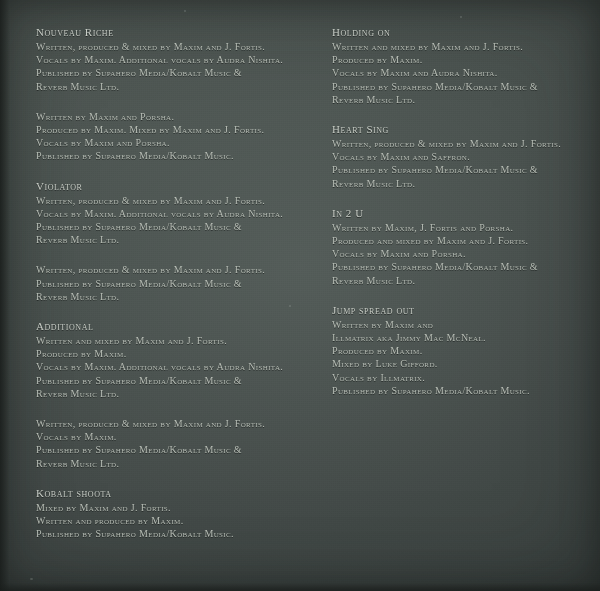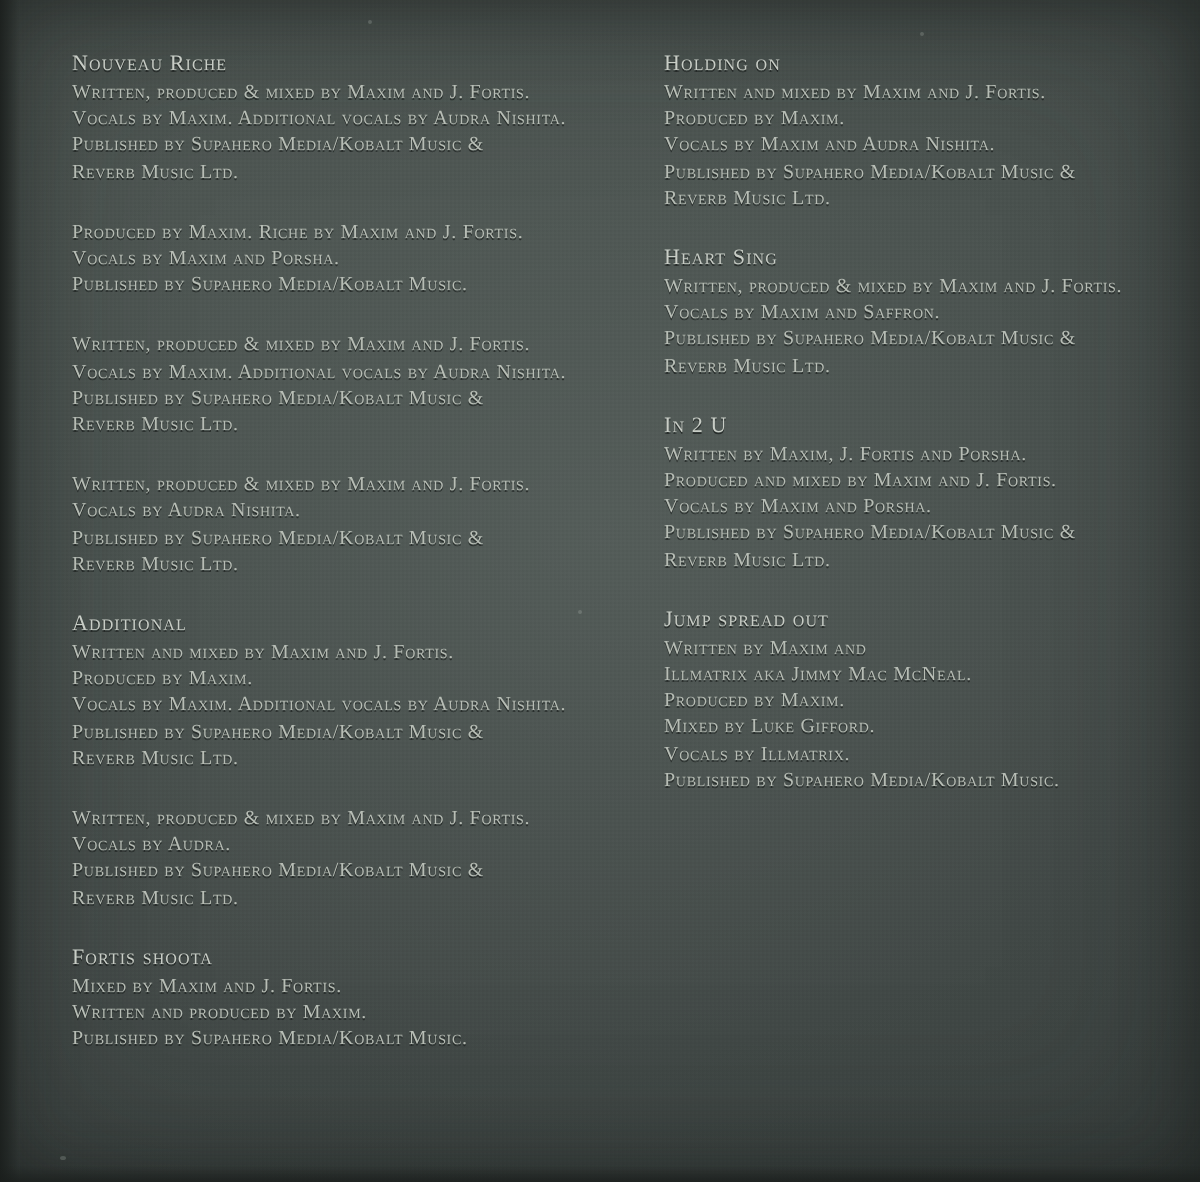--- a/index.html
+++ b/index.html
@@ -119,57 +119,58 @@
 
       <div class="credit-block">
         <div class="track-title">Nouveau Riche</div>
         <div class="credit-line">Written, produced &amp; mixed by Maxim and J. Fortis.</div>
         <div class="credit-line">Vocals by Maxim. Additional vocals by Audra Nishita.</div>
         <div class="credit-line">Published by Supahero Media/Kobalt Music &amp;</div>
         <div class="credit-line">Reverb Music Ltd.</div>
       </div>
 
       <div class="credit-block">
-        <div class="credit-line">Produced by Maxim. Riche by Maxim and J. Fortis.</div>
+        <div class="credit-line">Written by Maxim and Porsha.</div>
+        <div class="credit-line">Produced by Maxim. Mixed by Maxim and J. Fortis.</div>
         <div class="credit-line">Vocals by Maxim and Porsha.</div>
         <div class="credit-line">Published by Supahero Media/Kobalt Music.</div>
       </div>
 
       <div class="credit-block">
+        <div class="track-title">Violator</div>
         <div class="credit-line">Written, produced &amp; mixed by Maxim and J. Fortis.</div>
         <div class="credit-line">Vocals by Maxim. Additional vocals by Audra Nishita.</div>
         <div class="credit-line">Published by Supahero Media/Kobalt Music &amp;</div>
         <div class="credit-line">Reverb Music Ltd.</div>
       </div>
 
       <div class="credit-block">
         <div class="credit-line">Written, produced &amp; mixed by Maxim and J. Fortis.</div>
-        <div class="credit-line">Vocals by Audra Nishita.</div>
         <div class="credit-line">Published by Supahero Media/Kobalt Music &amp;</div>
         <div class="credit-line">Reverb Music Ltd.</div>
       </div>
 
       <div class="credit-block">
         <div class="track-title">Additional</div>
         <div class="credit-line">Written and mixed by Maxim and J. Fortis.</div>
         <div class="credit-line">Produced by Maxim.</div>
         <div class="credit-line">Vocals by Maxim. Additional vocals by Audra Nishita.</div>
         <div class="credit-line">Published by Supahero Media/Kobalt Music &amp;</div>
         <div class="credit-line">Reverb Music Ltd.</div>
       </div>
 
       <div class="credit-block">
         <div class="credit-line">Written, produced &amp; mixed by Maxim and J. Fortis.</div>
-        <div class="credit-line">Vocals by Audra.</div>
-        <div class="credit-line">Published by Supahero Media/Kobalt Music &amp;</div>
-        <div class="credit-line">Reverb Music Ltd.</div>
-      </div>
-
-      <div class="credit-block">
-        <div class="track-title">Fortis shoota</div>
+        <div class="credit-line">Vocals by Maxim.</div>
+        <div class="credit-line">Published by Supahero Media/Kobalt Music &amp;</div>
+        <div class="credit-line">Reverb Music Ltd.</div>
+      </div>
+
+      <div class="credit-block">
+        <div class="track-title">Kobalt shoota</div>
         <div class="credit-line">Mixed by Maxim and J. Fortis.</div>
         <div class="credit-line">Written and produced by Maxim.</div>
         <div class="credit-line">Published by Supahero Media/Kobalt Music.</div>
       </div>
 
     </div>
 
     <div class="col">
 
       <div class="credit-block">

